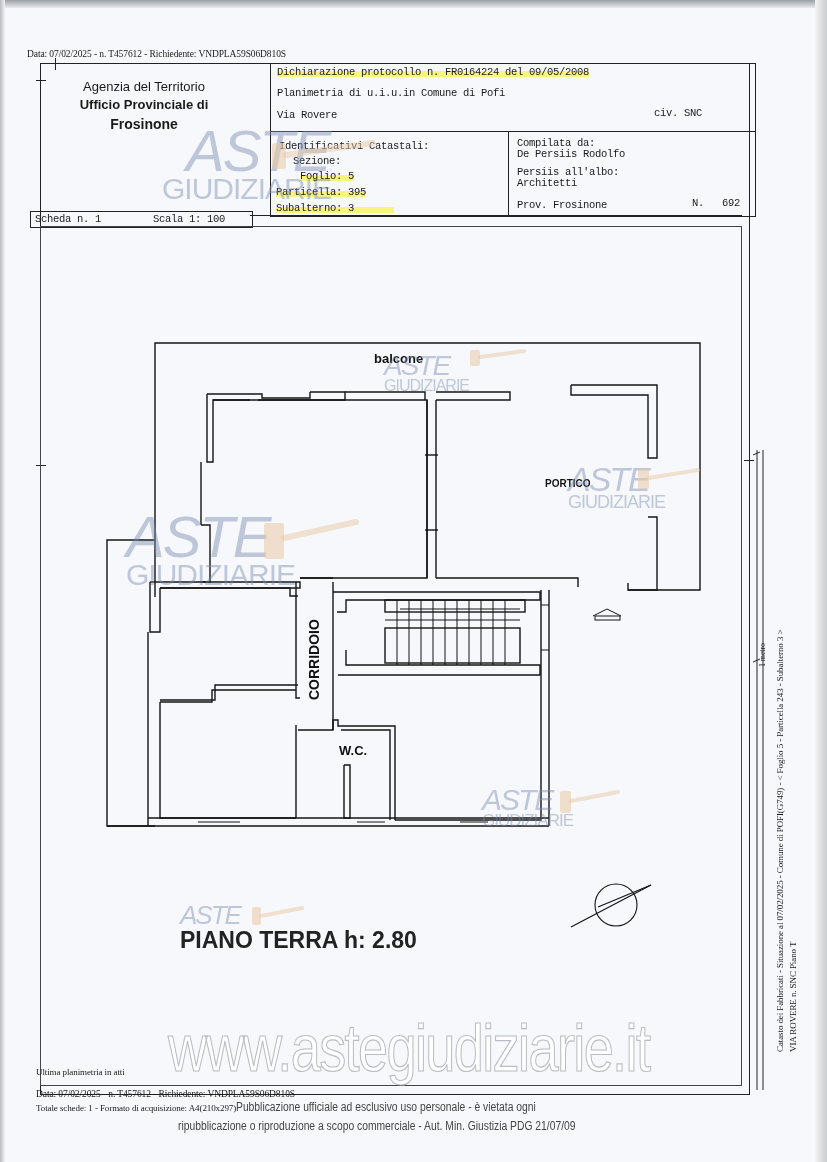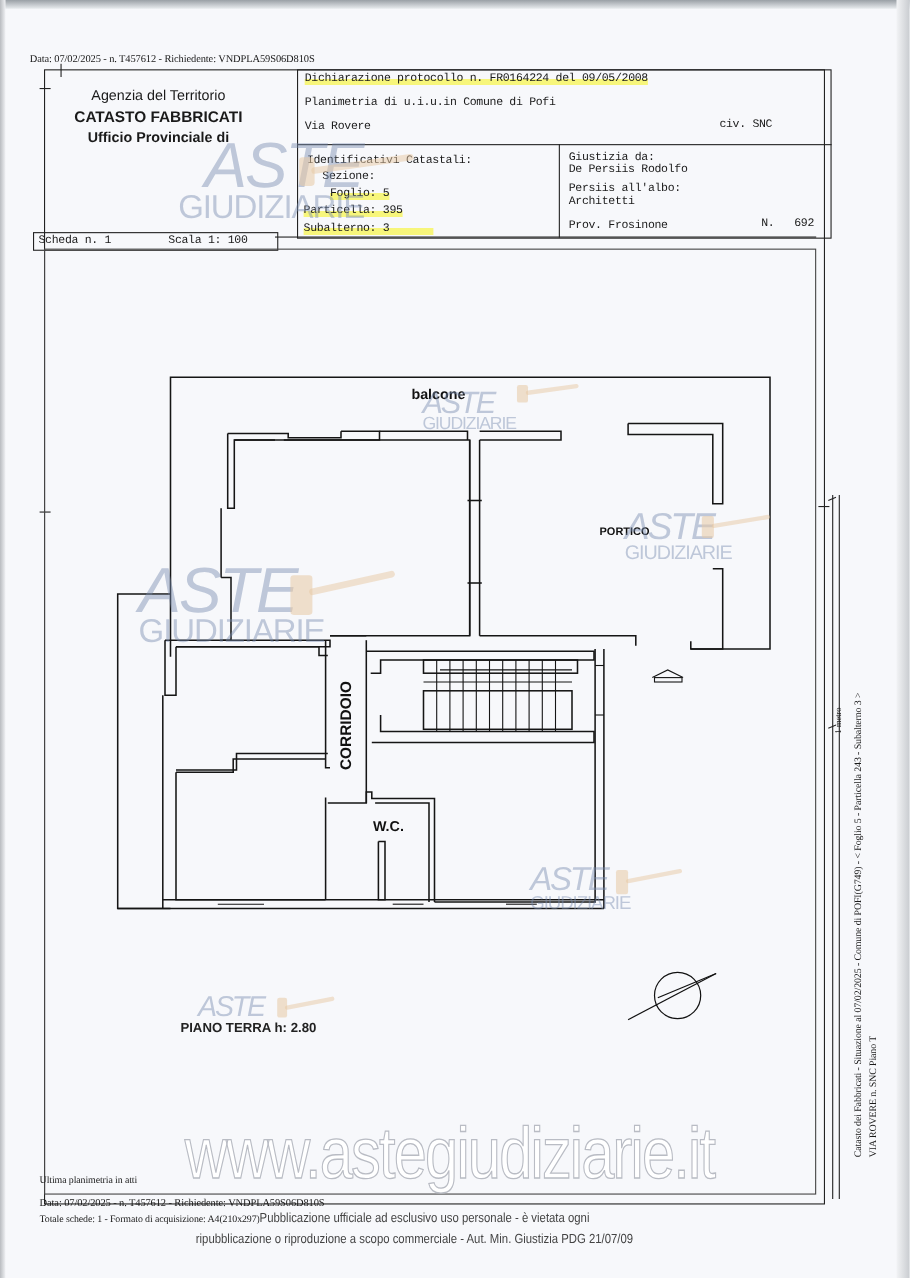--- a/index.html
+++ b/index.html
@@ -45,42 +45,42 @@
 
 <div class="frame" style="left:40px; top:63px; width:708px; height:1030px; border-width:1.3px;"></div>
 
 <div class="abs" style="left:55px;top:58px;width:1px;height:12px;background:#222;"></div>
 <div class="abs" style="left:36px;top:80px;width:10px;height:1px;background:#222;"></div>
 <div class="abs" style="left:36px;top:465px;width:10px;height:1px;background:#222;"></div>
 <div class="abs" style="left:744px;top:460px;width:10px;height:1px;background:#222;"></div>
 
 <div class="box-left-title">
   <div class="l1">Agenzia del Territorio</div>
-  <div class="l2">CATASTO FABBRICATI</div>
   <div class="l3">Ufficio Provinciale di</div>
+  <div class="l4">Frosinone</div>
 </div>
 
 <div class="frame" style="left:270px; top:63px; width:484px; height:152px;"></div>
 <div class="abs" style="left:270px; top:131px; width:486px; height:1px; background:#222;"></div>
 <div class="abs" style="left:508px; top:131px; width:1px; height:85px; background:#222;"></div>
 
 <div class="abs mono" style="left:277px; top:66px;">
   <span class="hl">Dichiarazione protocollo n. FR0164224 del  09/05/2008</span>
 </div>
 <div class="abs mono" style="left:277px; top:87px;">Planimetria di u.i.u.in Comune di Pofi</div>
 <div class="abs mono" style="left:277px; top:109px;">Via Rovere</div>
 <div class="abs mono" style="left:654px; top:107px;">civ. SNC</div>
 
 <div class="abs mono" style="left:279px; top:140px;">Identificativi Catastali:</div>
 <div class="abs mono" style="left:293px; top:155px;">Sezione:</div>
 <div class="abs mono" style="left:300px; top:170px;"><span class="hl">Foglio: 5</span></div>
 <div class="abs mono" style="left:276px; top:186px;"><span class="hl">Particella: 395</span></div>
 <div class="abs mono" style="left:276px; top:202px;"><span class="hl" style="padding-right:40px;">Subalterno: 3</span></div>
 
-<div class="abs mono" style="left:517px; top:137px;">Giustizia da:</div>
+<div class="abs mono" style="left:517px; top:137px;">Compilata da:</div>
 <div class="abs mono" style="left:517px; top:148px;">De Persiis Rodolfo</div>
 <div class="abs mono" style="left:517px; top:166px;">Persiis all'albo:</div>
 <div class="abs mono" style="left:517px; top:177px;">Architetti</div>
 <div class="abs mono" style="left:517px; top:199px;">Prov. Frosinone</div>
 <div class="abs mono" style="left:692px; top:197px;">N.</div>
 <div class="abs mono" style="left:722px; top:197px;">692</div>
 
 <div class="frame" style="left:30px; top:211px; width:221px; height:15px;"></div>
 <div class="abs mono" style="left:35px; top:213px;">Scheda n. 1</div>
 <div class="abs mono" style="left:153px; top:213px;">Scala 1: 100</div>
@@ -188,21 +188,21 @@
     <line x1="763" y1="450" x2="763" y2="1090"></line>
     <line x1="753" y1="455" x2="760" y2="452"></line>
     <line x1="753" y1="662" x2="760" y2="659"></line>
   </g>
 </svg>
 
 <div class="room-label" style="left:374px; top:351px; font-size:13px;">balcone</div>
 <div class="room-label" style="left:501px; top:478px; font-size:10px;padding-left:44px;">PORTICO</div>
 <div class="room-label vertical-text" style="left:306px; top:700px; font-size:14px;">CORRIDOIO</div>
 <div class="room-label" style="left:339px; top:743px; font-size:13px;">W.C.</div>
-<div class="room-label" style="left:164px; top:927px; font-size:12px; font-weight:bold; color:#222;">PIANO TERRA  h: 2.80</div>
+<div class="room-label" style="left:180px; top:927px; font-size:23px; font-weight:bold; color:#222;">PIANO TERRA  h: 2.80</div>
 
 <div class="vertical-text tiny-serif" style="left:775px; top:1052px; font-size:9px;">Catasto dei Fabbricati - Situazione al 07/02/2025 - Comune di POFI(G749) - &lt; Foglio 5 - Particella  243 - Subalterno 3 &gt;</div>
 <div class="vertical-text tiny-serif" style="left:788px; top:1052px; font-size:9px;">VIA ROVERE n. SNC Piano T</div>
 <div class="vertical-text tiny-serif" style="left:758px; top:667px; font-size:8px;">1 metro</div>
 
 <div class="wm" style="left:186px; top:122px;">
   <div class="aste" style="font-size:58px;">ASTE</div>
   <div class="giud" style="font-size:30px; margin-top:-6px; margin-left:-24px;">GIUDIZIARIE</div>
 </div>
 <div class="wm" style="left:384px; top:352px;">

